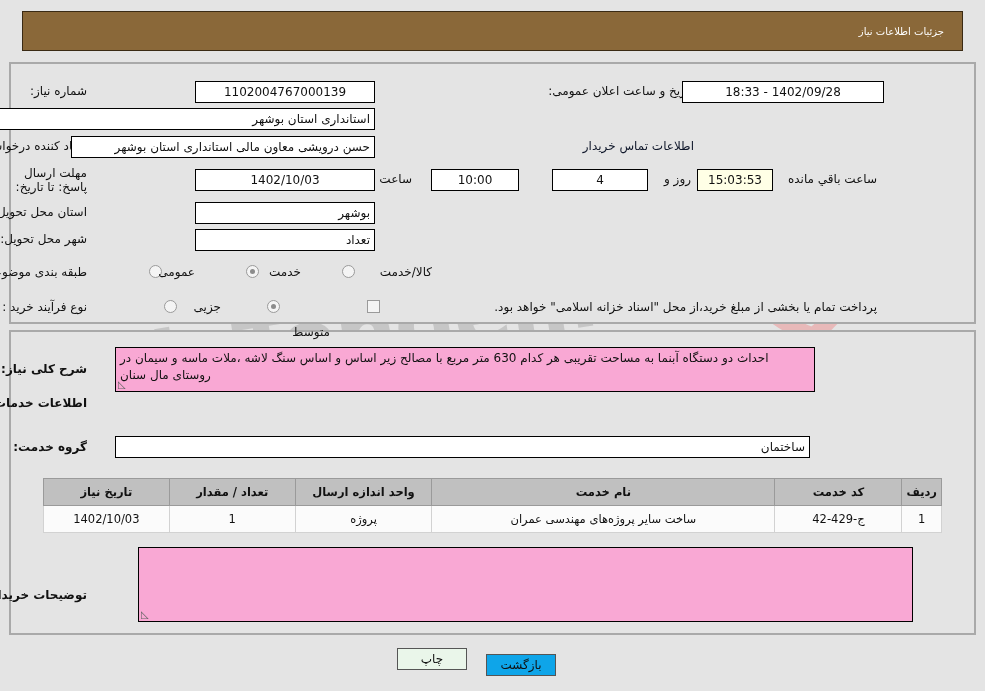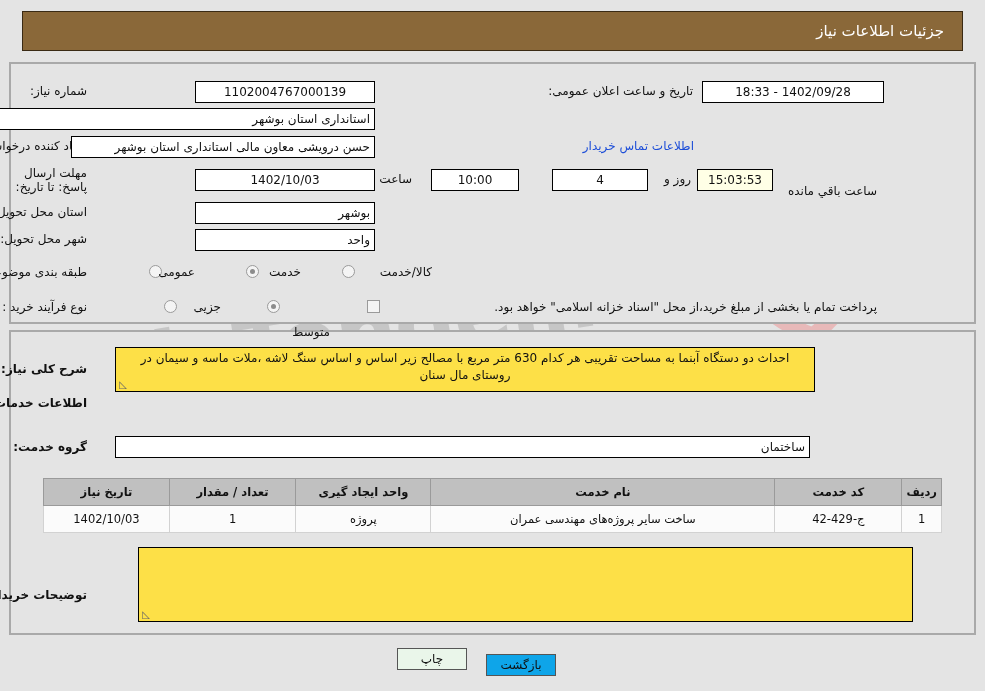--- a/index.html
+++ b/index.html
@@ -65,21 +65,21 @@
     background: #8a6839;
     border: 1px solid #3a2a14;
     box-sizing: border-box;
     display: flex;
     align-items: center;
     justify-content: flex-start;
     z-index: 10;
   }
   .header-title {
     color: #ffffff;
-    font-size: 15px;
+    font-size: 10px;
     margin-right: 18px;
   }
 
   
   .panel {
     position: absolute;
     background: #e4e4e4;
     border: 2px solid #a9a9a9;
     box-sizing: border-box;
     z-index: 8;
@@ -116,21 +116,21 @@
   .fld.timer  { background: #ffffe6; }
 
   .lbl {
     position: absolute;
     font-size: 12px;
     color: #111;
     white-space: nowrap;
     z-index: 12;
   }
   .lbl.bold { font-weight: bold; }
-  .lbl.link { color: #1d4ed8; cursor: pointer; }
+  .lbl.link { color: #0f172a; cursor: pointer; }
 
   .lbl2 {
     position: absolute;
     font-size: 12px;
     color: #111;
     z-index: 12;
     line-height: 14px;
     text-align: right;
   }
 
@@ -157,28 +157,28 @@
     width: 13px; height: 13px;
     border: 1px solid #9a9a9a;
     background: #f4f4f4;
     box-sizing: border-box;
     z-index: 12;
   }
 
   
   .ta {
     position: absolute;
-    background: #fde047;
+    background: #f9a8d4;
     border: 1px solid #000;
     box-sizing: border-box;
     font-size: 12px;
     line-height: 17px;
     padding: 2px 4px 0 4px;
     overflow: hidden;
-    text-align: center;
+    text-align: left;
     z-index: 12;
   }
   .ta .grip {
     position: absolute;
     left: 2px;
     bottom: 1px;
     width: 10px; height: 10px;
     color: #666;
     font-size: 10px;
     line-height: 10px;
@@ -243,43 +243,43 @@
 <div class="header-bar">
   <div class="header-title">جزئیات اطلاعات نیاز</div>
 </div>
 
 <div class="panel" id="panel-top"></div>
 
 <div class="lbl" style="top:84px; right:898px;">شماره نیاز:</div>
 <div class="fld center" style="top:81px; right:610px; width:180px;">1102004767000139</div>
 
 <div class="lbl" style="top:84px; right:292px;">تاریخ و ساعت اعلان عمومی:</div>
-<div class="fld center" style="top:81px; right:101px; width:182px;">1402/09/28 - 18:33</div>
+<div class="fld center" style="top:81px; right:101px; width:202px;">1402/09/28 - 18:33</div>
 
 <div class="lbl" style="top:111px; right:898px;">نام دستگاه خریدار:</div>
 <div class="fld right" style="top:108px; right:610px; width:377px;">استانداری استان بوشهر</div>
 
 <div class="lbl" style="top:139px; right:898px;">ایجاد کننده درخواست:</div>
 <div class="fld right" style="top:136px; right:610px; width:304px;">حسن درویشی معاون مالی استانداری استان بوشهر</div>
 <div class="lbl link" style="top:139px; right:291px;">اطلاعات تماس خریدار</div>
 
 <div class="lbl2" style="top:166px; right:898px; width:78px;">مهلت ارسال پاسخ: تا تاریخ:</div>
 <div class="fld center" style="top:169px; right:610px; width:180px;">1402/10/03</div>
 <div class="lbl" style="top:172px; right:573px;">ساعت</div>
 <div class="fld center" style="top:169px; right:466px; width:88px;">10:00</div>
 <div class="fld center" style="top:169px; right:337px; width:96px;">4</div>
 <div class="lbl" style="top:172px; right:294px;">روز و</div>
 <div class="fld center timer" style="top:169px; right:212px; width:76px;">15:03:53</div>
-<div class="lbl" style="top:184px; right:108px;text-align:right;">ساعت باقي مانده</div>
+<div class="lbl" style="top:172px; right:108px;text-align:right;">ساعت باقي مانده</div>
 
 <div class="lbl" style="top:205px; right:898px;">استان محل تحویل:</div>
 <div class="fld right" style="top:202px; right:610px; width:180px;">بوشهر</div>
 
 <div class="lbl" style="top:232px; right:898px;">شهر محل تحویل:</div>
-<div class="fld right" style="top:229px; right:610px; width:180px;">واحد</div>
+<div class="fld right" style="top:229px; right:610px; width:180px;">تعداد</div>
 
 <div class="lbl" style="top:265px; right:898px;">طبقه بندی موضوعی:</div>
 <div class="radio" style="top:265px; right:823px;"></div>
 <div class="lbl" style="top:265px; right:790px;">عمومی</div>
 <div class="radio on" style="top:265px; right:726px;"></div>
 <div class="lbl" style="top:265px; right:684px;">خدمت</div>
 <div class="radio" style="top:265px; right:630px;"></div>
 <div class="lbl" style="top:265px; right:553px;">کالا/خدمت</div>
 
 <div class="lbl" style="top:300px; right:898px;">نوع فرآیند خرید :</div>
@@ -302,21 +302,21 @@
 
 <div class="lbl bold" style="top:440px; right:898px;">گروه خدمت:</div>
 <div class="fld right" style="top:436px; right:175px; width:695px;">ساختمان</div>
 
 <table class="tbl" style="top:478px; right:43px; width:899px;">
   <thead>
     <tr>
       <th style="width:30px;">ردیف</th>
       <th style="width:125px;">کد خدمت</th>
       <th style="width:350px;">نام خدمت</th>
-      <th style="width:130px;">واحد ایجاد گیری</th>
+      <th style="width:130px;">واحد اندازه ارسال</th>
       <th style="width:122px;">تعداد / مقدار</th>
       <th style="width:122px;">تاریخ نیاز</th>
     </tr>
   </thead>
   <tbody>
     <tr>
       <td>1</td>
       <td>ج-429-42</td>
       <td>ساخت سایر پروژه‌های مهندسی عمران</td>
       <td>پروژه</td>

